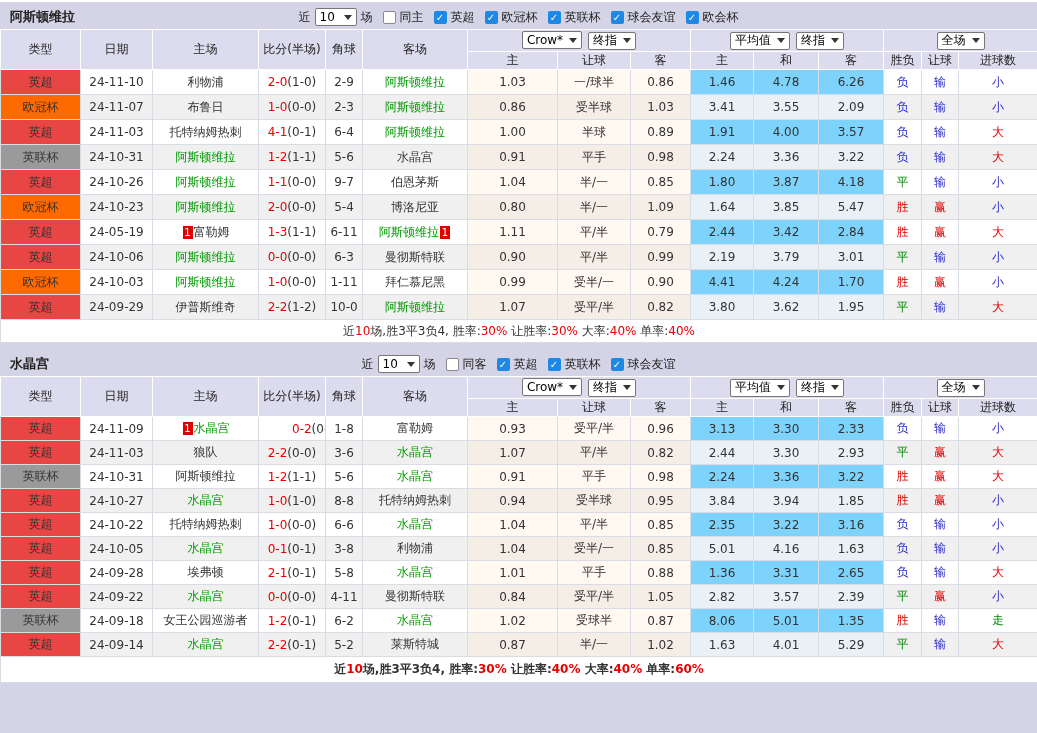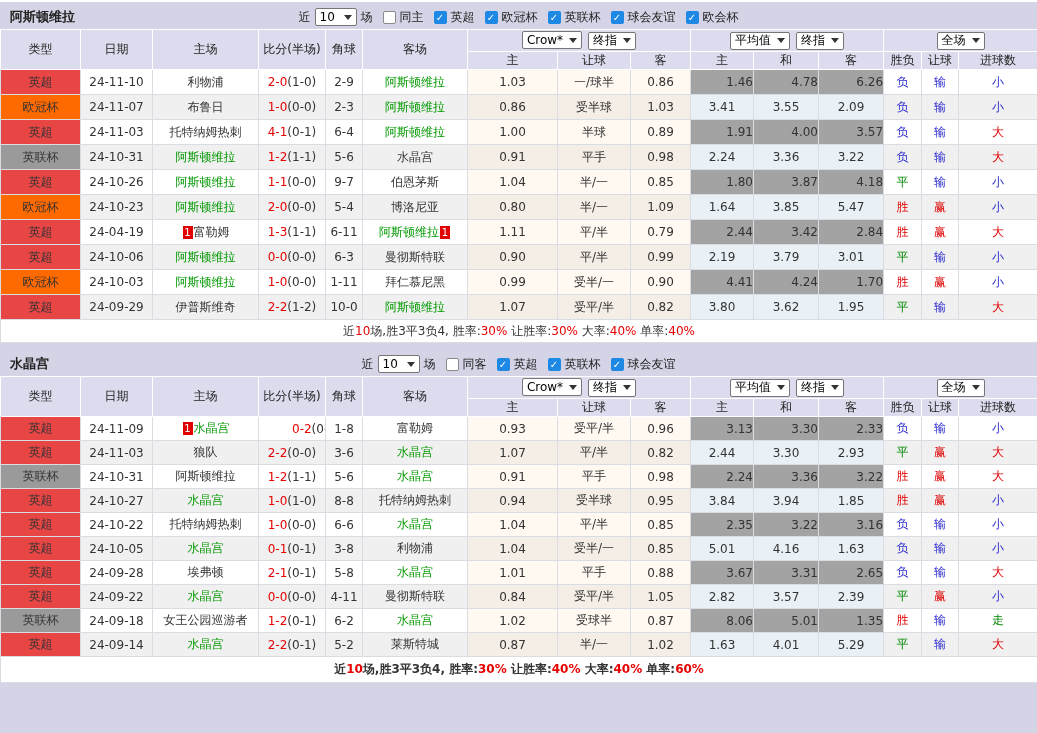--- a/index.html
+++ b/index.html
@@ -47,21 +47,21 @@
   .grid thead tr.h1 th { height:22px; }
   .grid thead tr.h2 th { height:17px; }
   .hgroup { }
   .hgroup .mselect { margin:0 3px; }
   .grid tbody td { font-size:12px; color:#333; height:25px; }
   .t2 tbody td { height:24px; }
   tr.odd td { background:#ffffff; }
   tr.even td { background:#f0f0f0; }
   tr.odd td.crow { background:#fff9f2; }
   tr.even td.crow { background:#f5eee6; }
-  tr.odd td.avg { background:#a3a3a3;text-align:right; }
+  tr.odd td.avg { background:#7dd3fc; }
   tr.even td.avg { background:#e9f1f6; }
   td.league { color:#fff; }
   .team-txt { color:#333; }
   .team-txt.focus { color:#090; }
   .card { display:inline-block; background:#e00000; color:#fff; font-size:10px; line-height:13px; width:10px; margin:0 1px; }
   .ht { color:#333; }
   tr.sumrow td { background:#fff; height:23px; font-size:12px; color:#333; }
   .t2 tr.sumrow td { height:26px;font-weight:bold; }
   .sum-red { color:#e60000; }
 </style>
@@ -249,21 +249,21 @@
               <td class="crow">1.09</td>
               <td class="avg">1.64</td>
               <td class="avg">3.85</td>
               <td class="avg">5.47</td>
               <td class="res" style="color: rgb(224, 0, 0);">胜</td>
               <td class="res" style="color: rgb(224, 0, 0);">赢</td>
               <td class="res" style="color: rgb(43, 43, 208);">小</td>
             </tr>
             <tr class="odd">
               <td class="league" style="background: rgb(232, 69, 69);">英超</td>
-              <td class="date">24-04-19</td>
+              <td class="date">24-05-19</td>
               <td class="team"><span class="card">1</span><span class="team-txt">富勒姆</span></td>
               <td class="score"><span class="ft" style="color: rgb(230, 0, 0);">1-3</span><span class="ht">(1-1)</span></td>
               <td class="corner">6-11</td>
               <td class="team"><span class="team-txt focus" style="color: rgb(0, 153, 0);">阿斯顿维拉</span><span class="card">1</span></td>
               <td class="crow">1.11</td>
               <td class="crow">平/半</td>
               <td class="crow">0.79</td>
               <td class="avg">2.44</td>
               <td class="avg">3.42</td>
               <td class="avg">2.84</td>
@@ -511,21 +511,21 @@
             <tr class="odd">
               <td class="league" style="background: rgb(232, 69, 69);">英超</td>
               <td class="date">24-09-28</td>
               <td class="team"><span class="team-txt">埃弗顿</span></td>
               <td class="score"><span class="ft" style="color: rgb(230, 0, 0);">2-1</span><span class="ht">(0-1)</span></td>
               <td class="corner">5-8</td>
               <td class="team"><span class="team-txt focus" style="color: rgb(0, 153, 0);">水晶宫</span></td>
               <td class="crow">1.01</td>
               <td class="crow">平手</td>
               <td class="crow">0.88</td>
-              <td class="avg">3.67</td>
+              <td class="avg">1.36</td>
               <td class="avg">3.31</td>
               <td class="avg">2.65</td>
               <td class="res" style="color: rgb(43, 43, 208);">负</td>
               <td class="res" style="color: rgb(43, 43, 208);">输</td>
               <td class="res" style="color: rgb(224, 0, 0);">大</td>
             </tr>
             <tr class="even">
               <td class="league" style="background: rgb(232, 69, 69);">英超</td>
               <td class="date">24-09-22</td>
               <td class="team"><span class="team-txt focus" style="color: rgb(0, 153, 0);">水晶宫</span></td>

